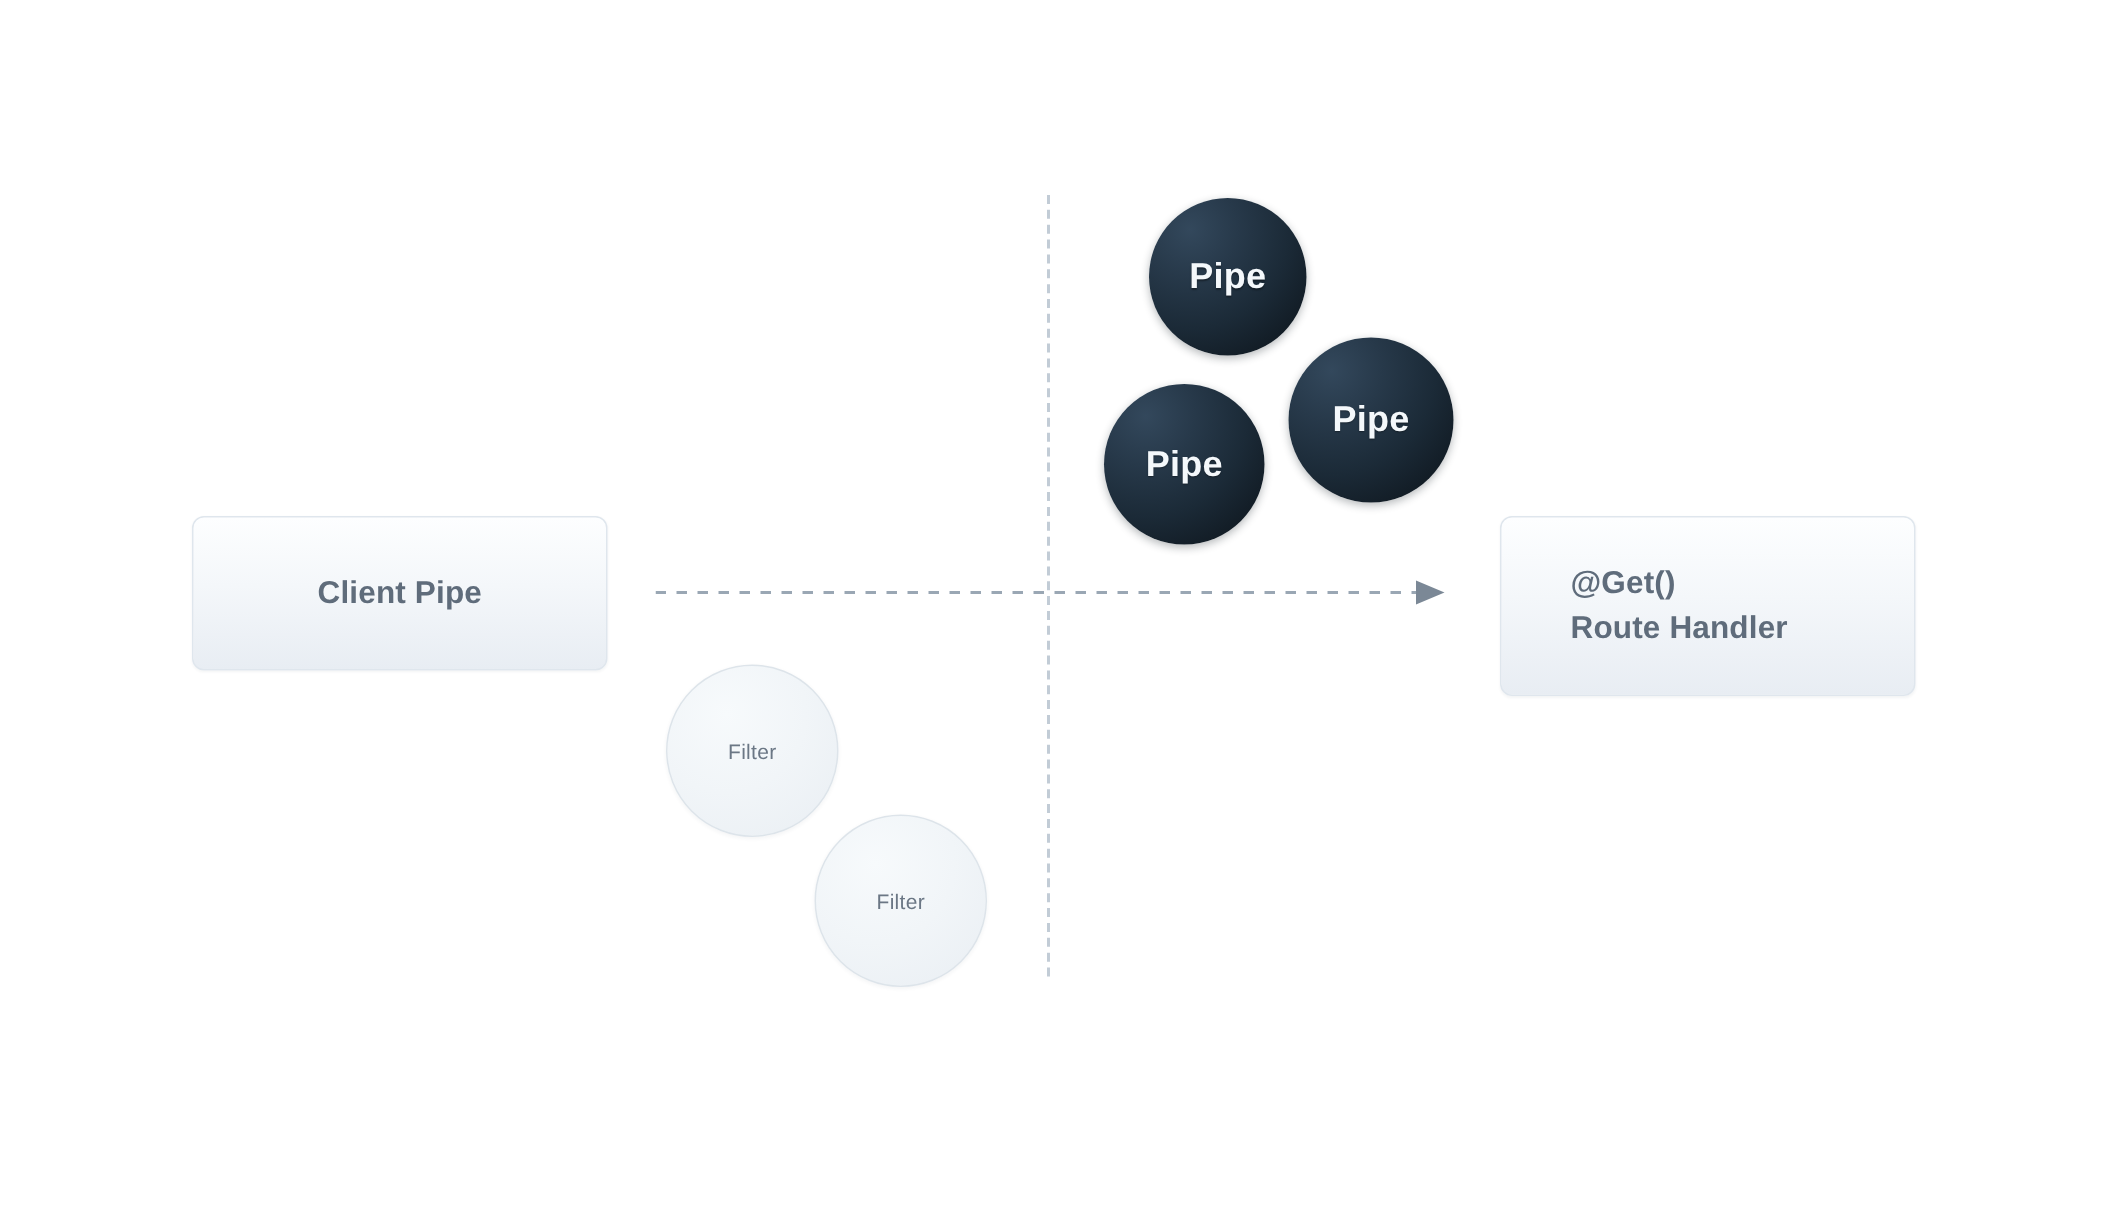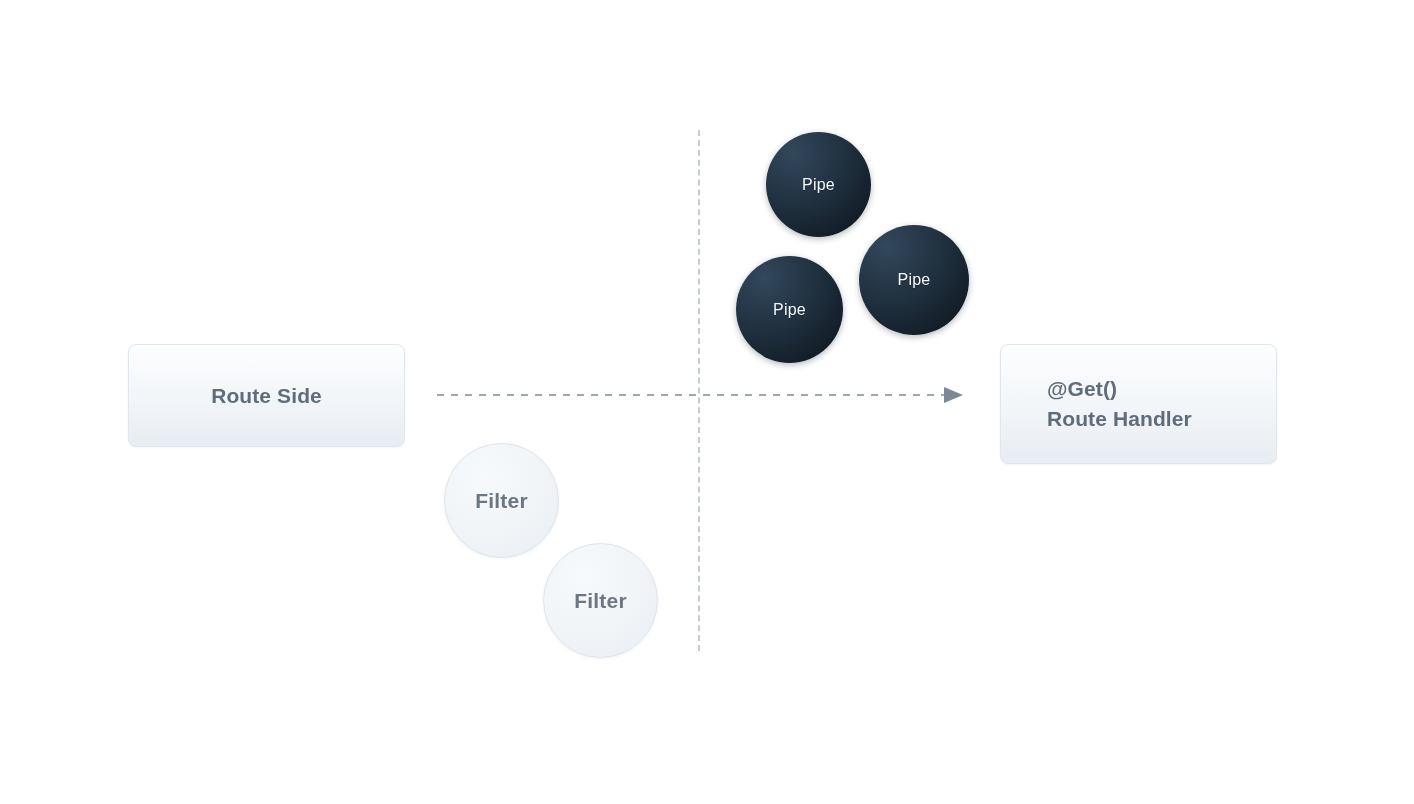--- a/index.html
+++ b/index.html
@@ -80,22 +80,22 @@
   
   .circle {
     position: absolute;
     border-radius: 50%;
     display: flex;
     align-items: center;
     justify-content: center;
     box-sizing: border-box;
   }
   .circle-label {
-    font-size: 16px;
-    font-weight: 400;
+    font-size: 24px;
+    font-weight: 700;
     letter-spacing: 0.2px;
     pointer-events: none;
   }
 
   
   .circle.pipe {
     background: radial-gradient(circle at 26% 20%,
                 #33485c 0%,
                 #27394a 28%,
                 #1b2a37 58%,
@@ -112,22 +112,22 @@
   .circle.filter {
     background: radial-gradient(circle at 35% 28%,
                 #f7fafc 0%,
                 #f1f5f8 48%,
                 #e9eef3 100%);
     border: 1px solid #dde4ea;
     box-shadow: 0 1px 3px rgba(28, 45, 64, 0.06);
   }
   .circle.filter .circle-label {
     color: #6b7785;
-    font-weight: 700;
-    font-size: 21px;
+    font-weight: 400;
+    font-size: 14px;
   }
 
   #pipe-1 { left: 766px; top: 132px; width: 105px; height: 105px; }
   #pipe-2 { left: 859px; top: 225px; width: 110px; height: 110px; }
   #pipe-3 { left: 736px; top: 256px; width: 107px; height: 107px; }
 
   #filter-1 { left: 444px; top: 443px; width: 115px; height: 115px; }
   #filter-2 { left: 543px; top: 543px; width: 115px; height: 115px; }
 </style>
 </head>
@@ -138,21 +138,21 @@
   <div class="vline"></div>
 
   <div class="flow-arrow">
     <svg width="528" height="26" viewBox="0 0 528 26" xmlns="http://www.w3.org/2000/svg">
       <line x1="0" y1="13" x2="508" y2="13" stroke="#9aa7b4" stroke-width="2" stroke-dasharray="7 7" stroke-linecap="butt"></line>
       <polygon points="507,5 526,13 507,21" fill="#7b8896"></polygon>
     </svg>
   </div>
 
   <div id="client-side-box" class="node-box">
-    <span class="box-label">Route Side</span>
+    <span class="box-label">Client Pipe</span>
   </div>
 
   <div id="route-handler-box" class="node-box">
     <span class="box-label">@Get()
 Route Handler</span>
   </div>
 
   <div id="pipe-1" class="circle pipe">
     <span class="circle-label">Pipe</span>
   </div>

